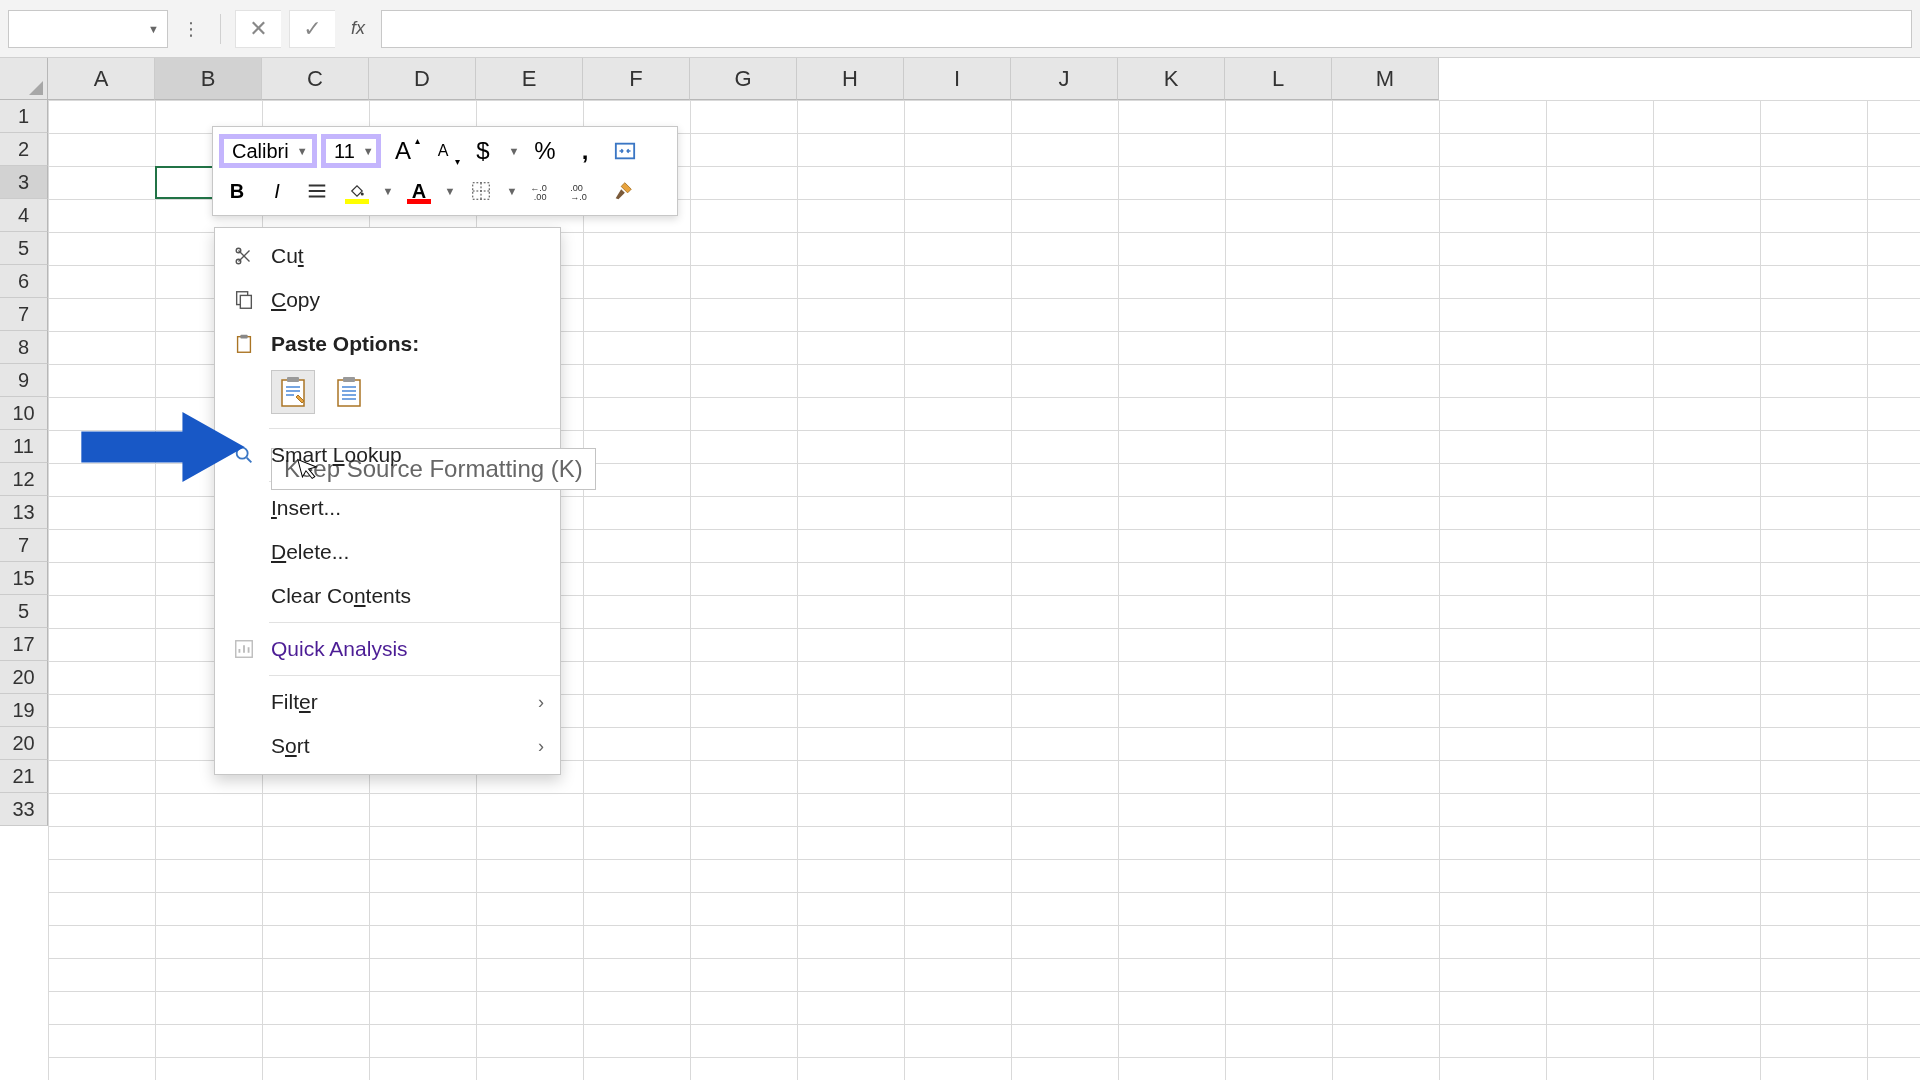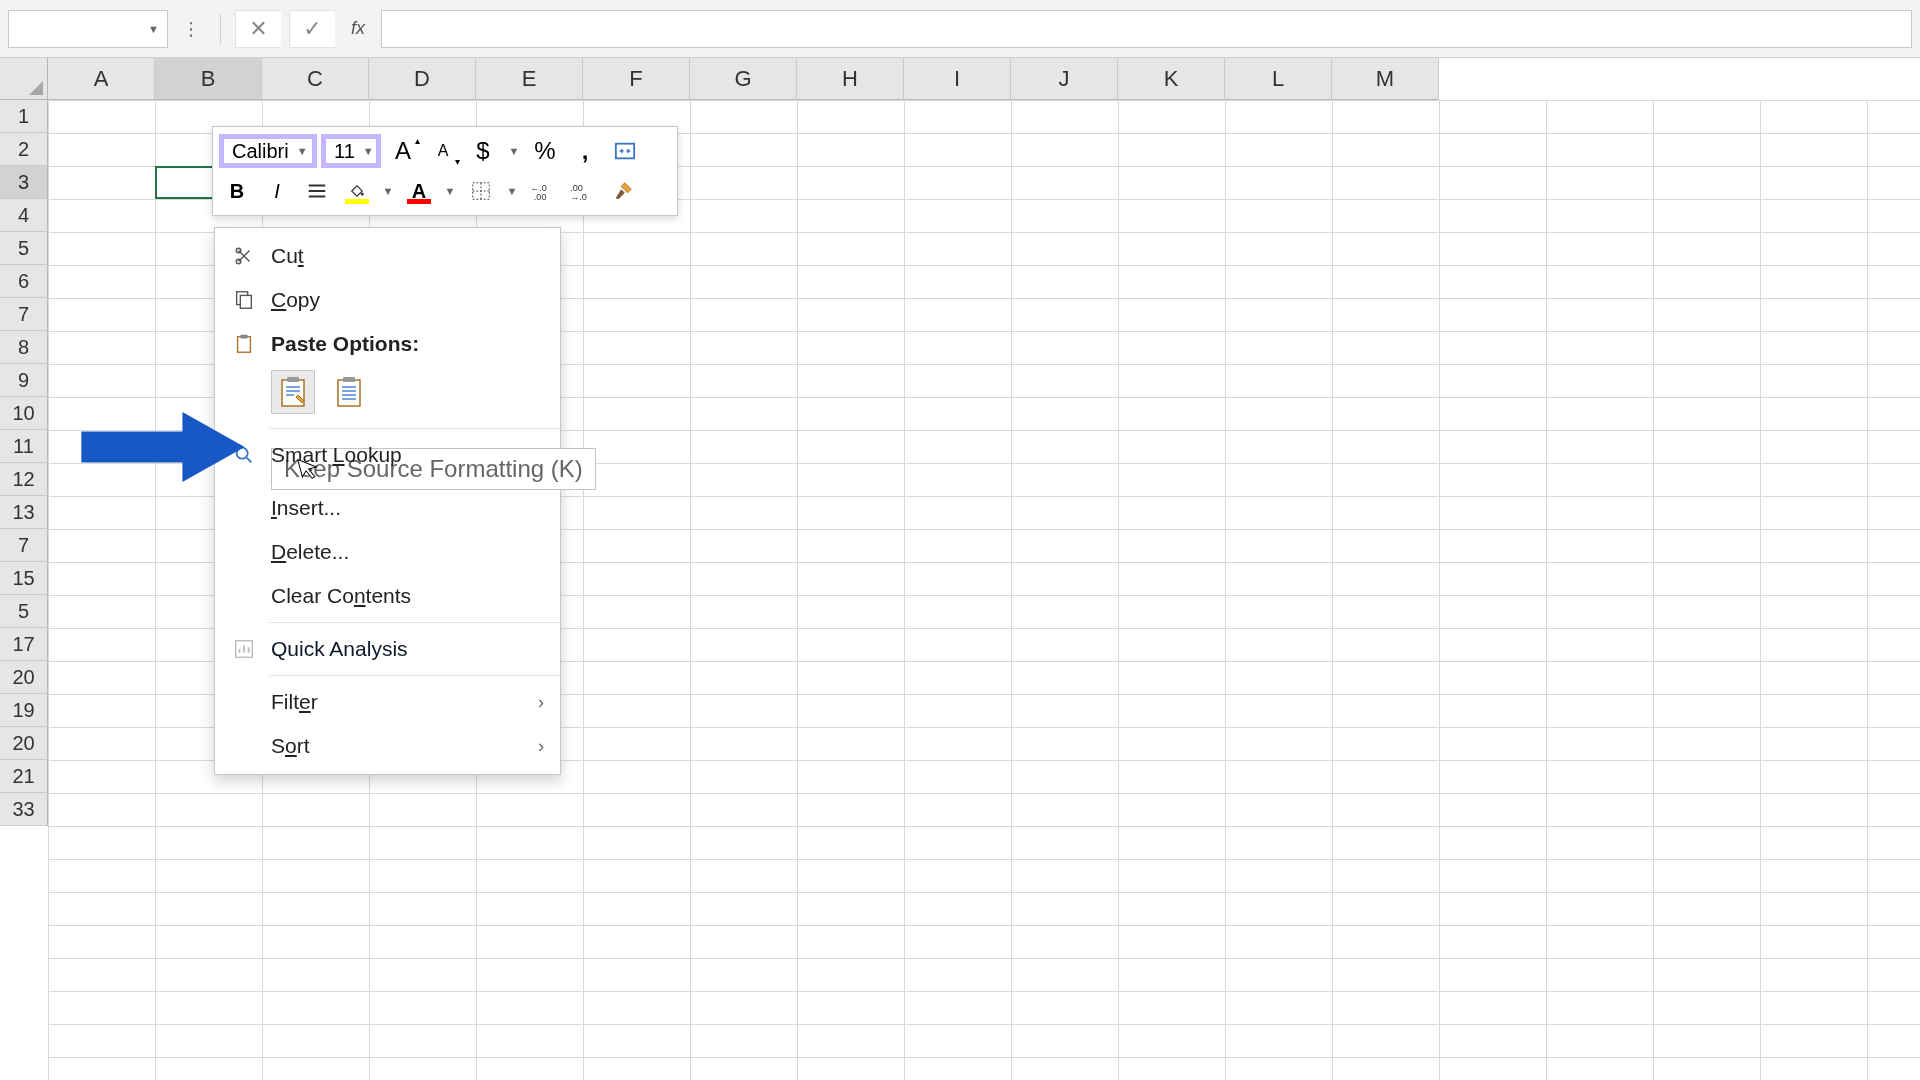--- a/index.html
+++ b/index.html
@@ -239,21 +239,21 @@
       color: #222;
       padding: 6px 0;
     }
     .ctx-item {
       display: flex;
       align-items: center;
       padding: 10px 18px 10px 16px;
       gap: 14px;
       position: relative;
     }
-    .ctx-item.disabled { color: #0f172a; }
+    .ctx-item.disabled { color: #4c1d95; }
     .ctx-icon {
       width: 26px; height: 24px;
       display:flex;align-items:center;justify-content:center;
       color:#555;flex-shrink:0;
     }
     .ctx-icon svg { width: 22px; height: 22px; }
     .ctx-label .ul { text-decoration: underline; }
     .ctx-header {
       font-weight: 700;
       padding: 10px 18px 8px 16px;

